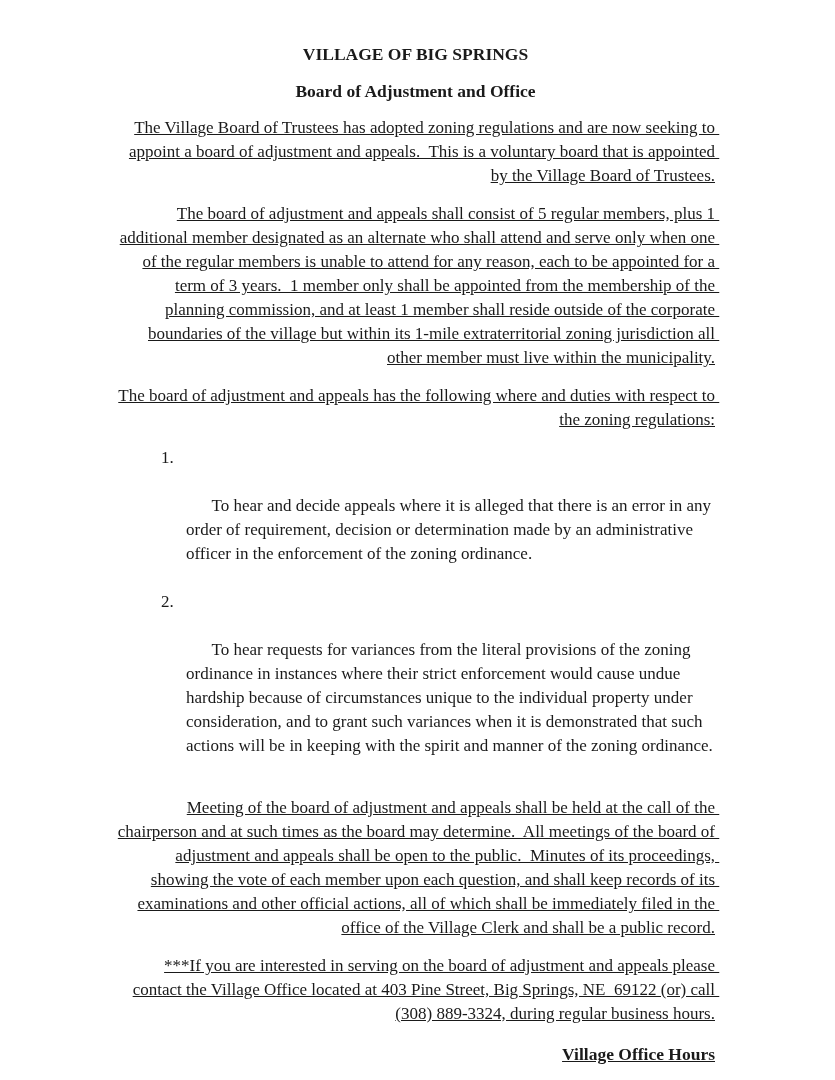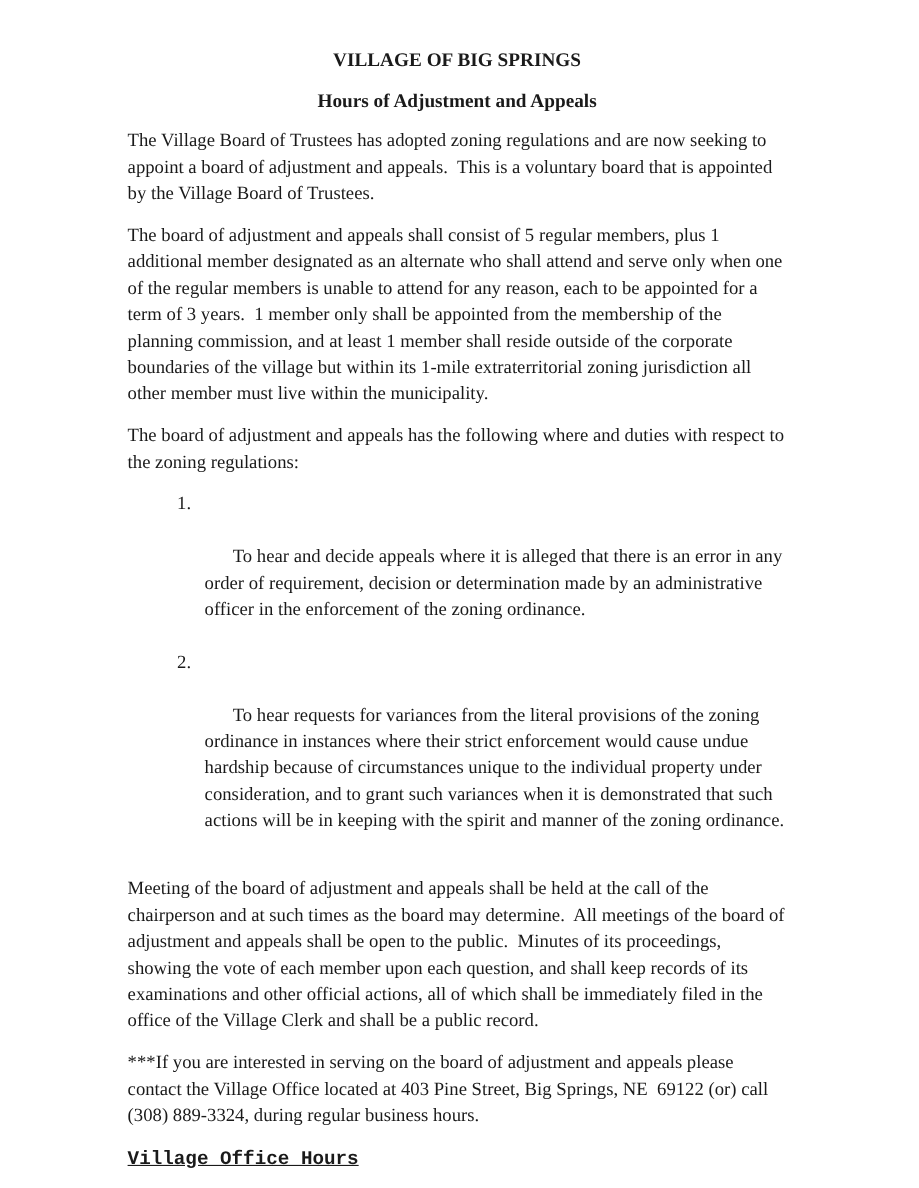--- a/index.html
+++ b/index.html
@@ -30,64 +30,64 @@
   }
   .doc-subtitle {
     text-align: center;
     font-weight: bold;
     font-size: 17.5px;
     margin: 0 0 13px 0;
     white-space: pre-wrap;
   }
   .para {
     margin: 0 0 14px 0;
-    text-align: left;
+    text-align: right;
     white-space: pre-wrap;
+    text-decoration: underline;
   }
   .duties-list {
     list-style: none;
     margin: 0 0 14px 0;
     padding: 0 0 0 70px;
   }
   .duties-list li {
     position: relative;
     margin: 0;
     white-space: pre-wrap;
   }
   .li-num {
     position: absolute;
     left: -25px;
     top: 0;
     white-space: nowrap;
   }
   .hours-heading {
-    text-align: left;
+    text-align: right;
     font-weight: bold;
     text-decoration: underline;
     font-size: 17.5px;
     margin: 16px 0 27px 0;
     white-space: pre-wrap;
-    font-family: Liberation Mono, monospace;
   }
   .schedule {
     text-align: center;
     margin: 0 0 25px 0;
   }
   .schedule div {
     white-space: pre-wrap;
   }
 </style>
 </head>
 <body>
 
 <div class="page">
 
   <h1 class="doc-title">VILLAGE OF BIG SPRINGS</h1>
 
-  <h2 class="doc-subtitle">Hours of Adjustment and Appeals</h2>
+  <h2 class="doc-subtitle">Board of Adjustment and Office</h2>
 
   <p class="para">The Village Board of Trustees has adopted zoning regulations and are now seeking to appoint a board of adjustment and appeals.  This is a voluntary board that is appointed by the Village Board of Trustees.</p>
 
   <p class="para">The board of adjustment and appeals shall consist of 5 regular members, plus 1 additional member designated as an alternate who shall attend and serve only when one of the regular members is unable to attend for any reason, each to be appointed for a term of 3 years.  1 member only shall be appointed from the membership of the planning commission, and at least 1 member shall reside outside of the corporate boundaries of the village but within its 1-mile extraterritorial zoning jurisdiction all other member must live within the municipality.</p>
 
   <p class="para">The board of adjustment and appeals has the following where and duties with respect to the zoning regulations:</p>
 
   <ol class="duties-list">
     <li>
       <span class="li-num">1.</span>

